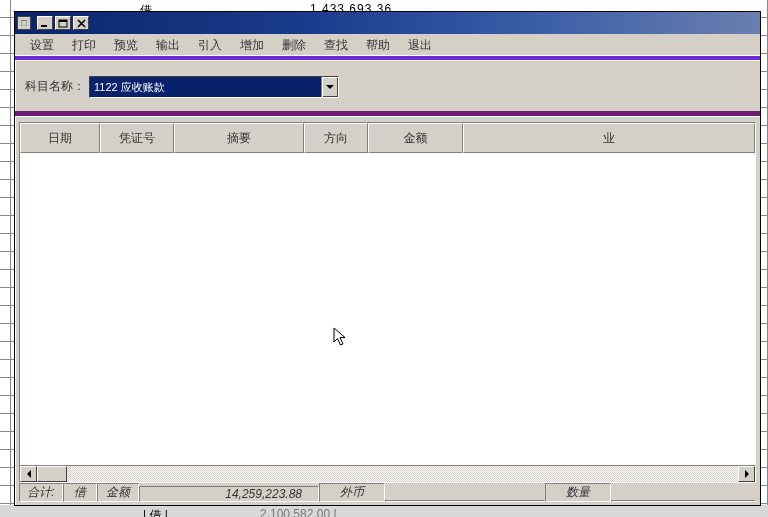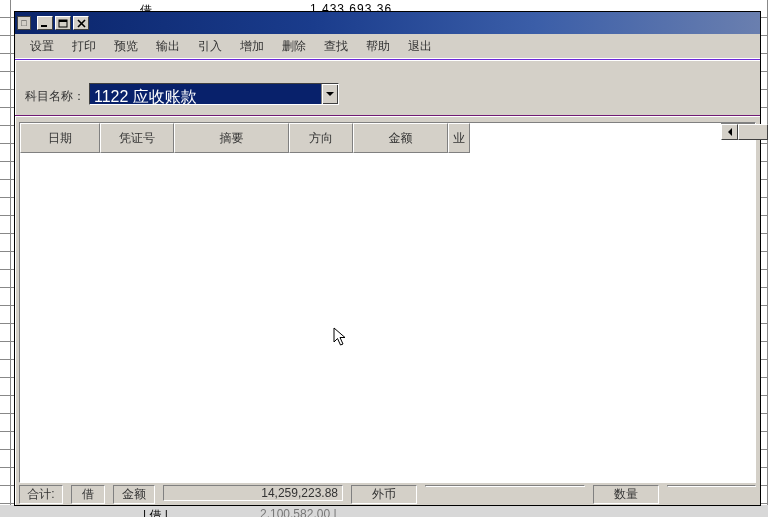--- a/index.html
+++ b/index.html
@@ -82,36 +82,36 @@
     margin-left: 2px;
     display: flex; align-items: center; justify-content: center;
     font-family: Arial, sans-serif;
     cursor: default;
   }
   .winbtn svg { display:block; }
 
   .menubar {
     height: 26px;
     background: #d4d0c8;
-    border-bottom: 1px solid #6d28d9;
+    border-bottom: 4px solid #6d28d9;
     box-shadow: inset 0 -1px 0 #fff;
     display: flex;
     align-items: center;
     padding: 0 6px;
   }
   .menuitem {
     padding: 3px 9px;
     color: #333;
     white-space: nowrap;
   }
   .filterrow {
     padding: 12px 10px 10px 10px;
     display: flex;
-    align-items: flex-end;
-    border-bottom: 1px solid #701a75;
+    align-items: center;
+    border-bottom: 5px solid #701a75;
     box-shadow: 0 1px 0 #fff, inset 0 1px 0 #fff;
     height: 56px;
   }
   .filterrow .label {
     color: #333;
     margin-right: 4px;
   }
   .combo {
     display: flex;
     width: 250px;
@@ -119,21 +119,21 @@
     border: 1px solid #404040;
     border-top-color:#404040;border-left-color:#404040;
     border-right-color:#fff;border-bottom-color:#fff;
     background: #fff;
   }
   .combo .selected {
     flex: 1;
     background: #08216b;
     color: #fff;
     padding: 3px 4px;
-    font-size: 16px;
+    font-size: 11px;
     white-space: nowrap;
     overflow: hidden;
   }
   .combo .dropbtn {
     width: 17px;
     background: #d4d0c8;
     border-left: 1px solid #808080;
     box-shadow: inset 1px 1px 0 #fff, inset -1px -1px 0 #404040;
     display: flex; align-items: center; justify-content: center;
   }
@@ -141,20 +141,21 @@
     content: "";
     border-left: 4px solid transparent;
     border-right: 4px solid transparent;
     border-top: 4px solid #000;
   }
 
   .tablewrap {
     margin: 6px 4px 0 4px;
     flex: 1 1 auto;
     display: flex;
+    flex-direction: column;
     background: #fff;
     border-top: 1px solid #808080;
     border-left: 1px solid #808080;
     border-right: 1px solid #fff;
     border-bottom: 1px solid #fff;
     min-height: 0;
     position: relative;
   }
   .theadrow {
     display: flex;
@@ -198,23 +199,24 @@
   }
   .thumb {
     position:absolute;top:0;bottom:0;left:0;width:30px;
     background:#d4d0c8;
     border:1px solid #fff;border-right-color:#404040;border-bottom-color:#404040;
   }
 
   .statusbar {
     height: 22px;
     display: flex;
-    align-items: flex-start;
+    align-items: flex-end;
     padding: 2px 4px 3px 4px;
-    gap: 8px;
+    gap: 0;
+    font-style: italic;
   }
   .stcell, .stfield {
     border: 1px solid #808080;
     border-top-color:#808080;border-left-color:#808080;
     border-right-color:#fff;border-bottom-color:#fff;
     display:flex;align-items:center;justify-content:center;
     font-size:12px;color:#333;
     background:#d4d0c8;
     padding: 0 4px;
   }
@@ -275,40 +277,40 @@
     <div class="combo">
       <div class="selected">1122 应收账款</div>
       <div class="dropbtn"></div>
     </div>
   </div>
 
   <div class="tablewrap">
     <div class="theadrow">
       <div class="th" style="width:80px">日期</div>
       <div class="th" style="width:74px">凭证号</div>
-      <div class="th" style="width:115px">摘要</div>
+      <div class="th" style="width:130px">摘要</div>
       <div class="th" style="width:64px">方向</div>
       <div class="th" style="width:95px">金额</div>
       <div class="th" style="flex:1;min-width:22px">业</div>
     </div>
     <div class="tbody"></div>
     <div class="hscroll">
       <div class="sbtn left"></div>
       <div class="track">
         <div class="thumb"></div>
       </div>
       <div class="sbtn right"></div>
     </div>
   </div>
 
   <div class="statusbar">
     <div class="stcell" style="width:44px">合计:</div>
     <div class="stcell" style="width:34px">借</div>
     <div class="stcell" style="width:42px">金额</div>
-    <div class="stfield" style="width:180px;justify-content:flex-end;padding-right:4px">14,259,223.88</div>
+    <div class="stfield" style="width:180px;justify-content:flex-end;padding-right:16px">14,259,223.88</div>
     <div class="stcell" style="width:66px">外币</div>
     <div class="stfield" style="width:160px"></div>
     <div class="stcell" style="width:66px">数量</div>
     <div class="stfield" style="flex:1"></div>
   </div>
 </div>
 
 <svg class="cursor" viewBox="0 0 16 22">
   <path d="M1 1 L1 15 L4.5 11.5 L7.5 18 L10 17 L7 10.5 L12 10.5 Z" fill="#fff" stroke="#000" stroke-width="1"></path>
 </svg>

